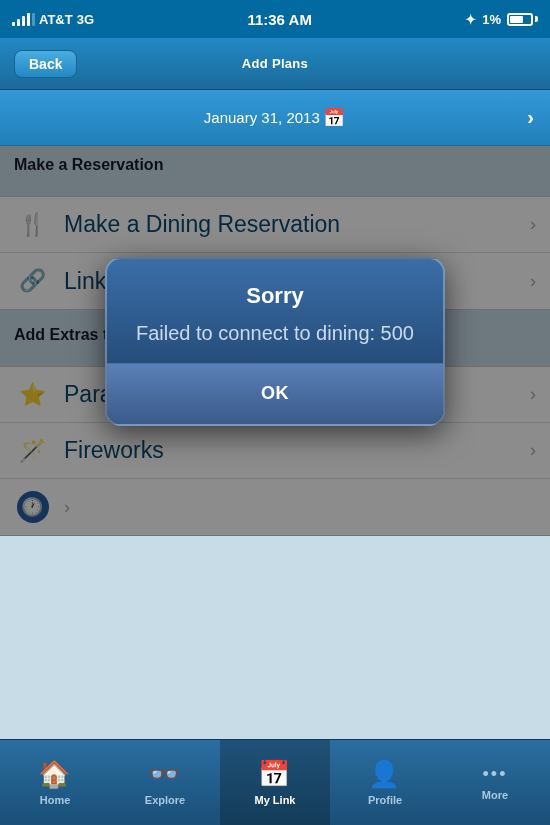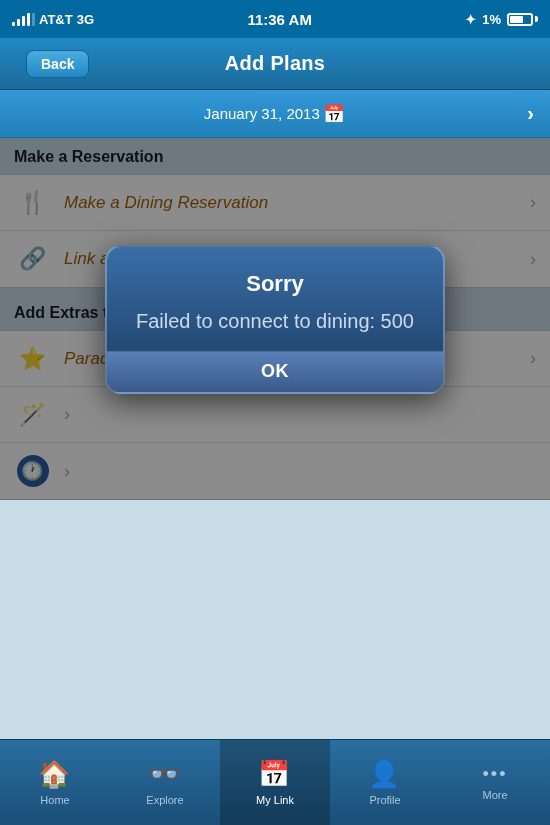--- a/index.html
+++ b/index.html
@@ -34,40 +34,40 @@
       height: 52px;
       background: linear-gradient(180deg, #2288c5 0%, #1a6b9a 100%);
       display: flex;
       align-items: center;
       justify-content: center;
       position: relative;
       border-bottom: 1px solid #0d4f75;
     }
     .nav-title {
       color: white;
-      font-size: 20px;
+      font-size: 13px;
       font-weight: bold;
       letter-spacing: 0.3px;
     }
     .back-btn {
       position: absolute;
-      left: 26px;
+      left: 14px;
       background: linear-gradient(180deg, #4aade0 0%, #2288c5 100%);
       border: 1px solid #1a6090;
       border-radius: 8px;
       color: white;
       font-size: 14px;
       font-weight: 600;
       padding: 5px 14px;
       cursor: pointer;
     }
 
     
     .date-bar {
-      height: 48px;
+      height: 56px;
       background: linear-gradient(180deg, #3498d8 0%, #2080b8 100%);
       display: flex;
       align-items: center;
       justify-content: center;
       gap: 4px;
       border-bottom: 1px solid #1a6b9a;
     }
     .date-text {
       color: white;
       font-size: 15px;
@@ -87,21 +87,21 @@
 
     
     .main-content {
       background: #c8dce8;
       flex: 1;
       position: relative;
     }
 
     
     .section-header {
-      padding: 10px 14px 8px;
+      padding: 10px 14px 22px;
       font-size: 16px;
       font-weight: 700;
       color: #1a1a2e;
     }
 
     
     .list-container {
       background: white;
       border-top: 1px solid #ccc;
       border-bottom: 1px solid #ccc;
@@ -122,24 +122,23 @@
       height: 38px;
       display: flex;
       align-items: center;
       justify-content: center;
       margin-right: 12px;
       color: #2a5fa0;
       font-size: 22px;
       flex-shrink: 0;
     }
     .list-label {
-      font-size: 17px;
-      color: #a16207;
+      font-size: 23px;
+      color: #0c4a6e;
       flex: 1;
-      font-style: italic;
     }
     .list-chevron {
       color: #aaa;
       font-size: 18px;
     }
 
     
     .section2 {
       margin-top: 6px;
     }
@@ -167,21 +166,21 @@
     }
     .tab-item.active {
       background: rgba(0,0,0,0.25);
       color: white;
     }
     .tab-icon {
       font-size: 26px;
     }
     .tab-label {
       font-size: 11px;
-      font-weight: 400;
+      font-weight: 700;
     }
 
     
     .overlay {
       position: absolute;
       top: 0; left: 0; right: 0; bottom: 0;
       background: rgba(0,0,0,0.45);
       display: flex;
       align-items: center;
       justify-content: center;
@@ -208,21 +207,21 @@
     .dialog-message {
       color: #ccdaee;
       font-size: 20px;
       line-height: 1.4;
     }
     .dialog-btn-area {
       border-top: 1px solid rgba(255,255,255,0.2);
     }
     .dialog-btn {
       width: 100%;
-      height: 40px;
+      height: 60px;
       background: linear-gradient(180deg, #5a80b8 0%, #3a5a8a 100%);
       border: none;
       color: white;
       font-size: 18px;
       font-weight: bold;
       cursor: pointer;
       letter-spacing: 0.5px;
     }
 
     
@@ -338,20 +337,21 @@
 
   <div class="section-header section2">Add Extras to Your Plan</div>
   <div class="list-container">
     <div class="list-item">
       <div class="list-icon">⭐</div>
       <span class="list-label">Parades</span>
       <span class="list-chevron">›</span>
     </div>
     <div class="list-item">
       <div class="list-icon">🪄</div>
+      <span class="list-label">Fireworks</span>
       <span class="list-chevron">›</span>
     </div>
     <div class="list-item">
       <div class="list-icon">
         <div class="shows-icon">🕐</div>
       </div>
       <span class="list-chevron">›</span>
     </div>
   </div>
 

